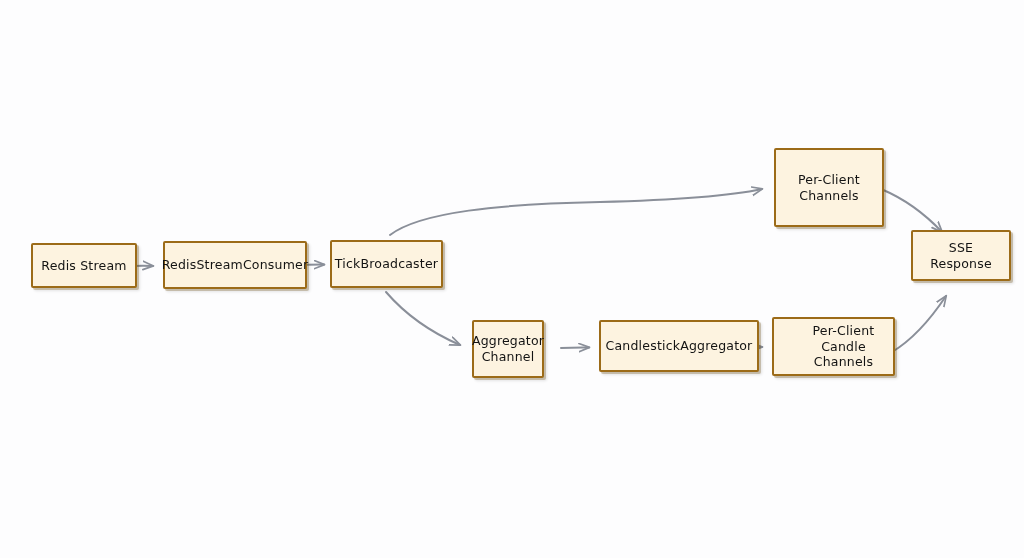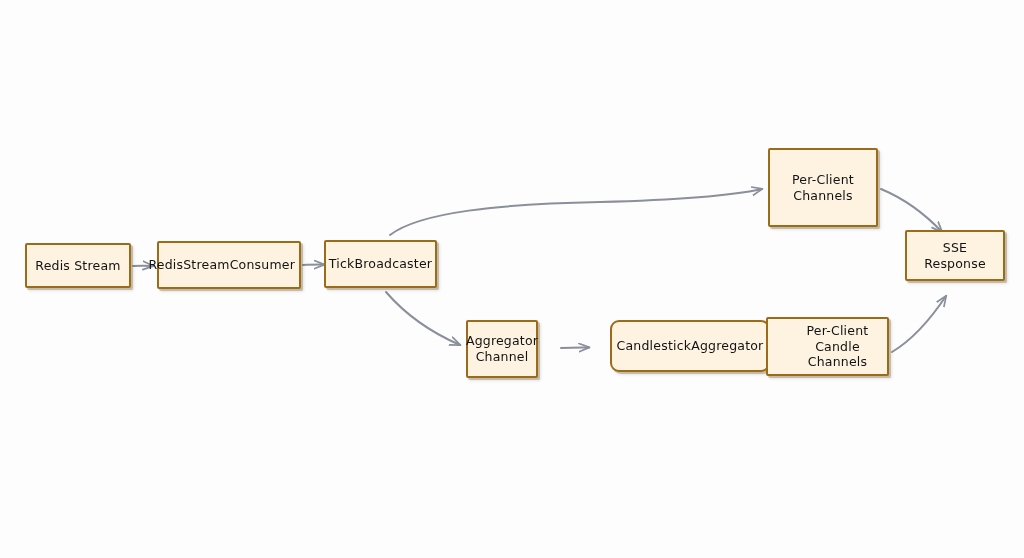--- a/index.html
+++ b/index.html
@@ -34,20 +34,21 @@
     align-items: center;
     justify-content: center;
     text-align: center;
     color: #131313;
     font-family: "DejaVu Sans", sans-serif;
     font-size: 12.5px;
     line-height: 1.25;
     letter-spacing: 0.2px;
     white-space: pre-line;
     padding: 2px 4px;
+    margin-left: 6px;
   }
   .node span { display: block; }
 </style>
 </head>
 <body>
 
 <div id="canvas">
 
   <svg id="edges" viewBox="0 0 1024 558" xmlns="http://www.w3.org/2000/svg">
     <defs>
@@ -64,35 +65,35 @@
       <path d="M561,348 C572,347.8 580,347.6 589,347.4"></path>
       <path d="M739,347 C748,347 754,347 762,347"></path>
       <path d="M881,189 C905,199 925,214 942,232"></path>
       <path d="M892,352 C912,340 932,317 946,296"></path>
     </g>
   </svg>
 
   <div class="node" id="n0" style="left: 25px; top: 243px; width: 106px; height: 45px;">
     <span>Redis Stream</span>
   </div>
-  <div class="node" id="n1" style="left: 157px; top: 241px; width: 144px; height: 48px; justify-content: flex-end;">
+  <div class="node" id="n1" style="left: 157px; top: 241px; width: 144px; height: 48px;">
     <span>RedisStreamConsumer</span>
   </div>
   <div class="node" id="n2" style="left: 324px; top: 240px; width: 113px; height: 48px; justify-content: center;">
     <span>TickBroadcaster</span>
   </div>
   <div class="node" id="n3" style="left: 768px; top: 148px; width: 110px; height: 79px;">
     <span>Per-Client
 Channels</span>
   </div>
   <div class="node" id="n4" style="left: 466px; top: 320px; width: 72px; height: 58px;">
     <span>Aggregator
 Channel</span>
   </div>
-  <div class="node" id="n5" style="left: 610px; top: 320px; width: 160px; height: 52px; border-radius: 9px;">
+  <div class="node" id="n5" style="left: 593px; top: 320px; width: 160px; height: 52px;">
     <span>CandlestickAggregator</span>
   </div>
   <div class="node" id="n6" style="left: 766px; top: 317px; width: 123px; height: 59px; padding-left: 24px;">
     <span>Per-Client Candle
 Channels</span>
   </div>
   <div class="node" id="n7" style="left: 905px; top: 230px; width: 100px; height: 51px;">
     <span>SSE Response</span>
   </div>
 

